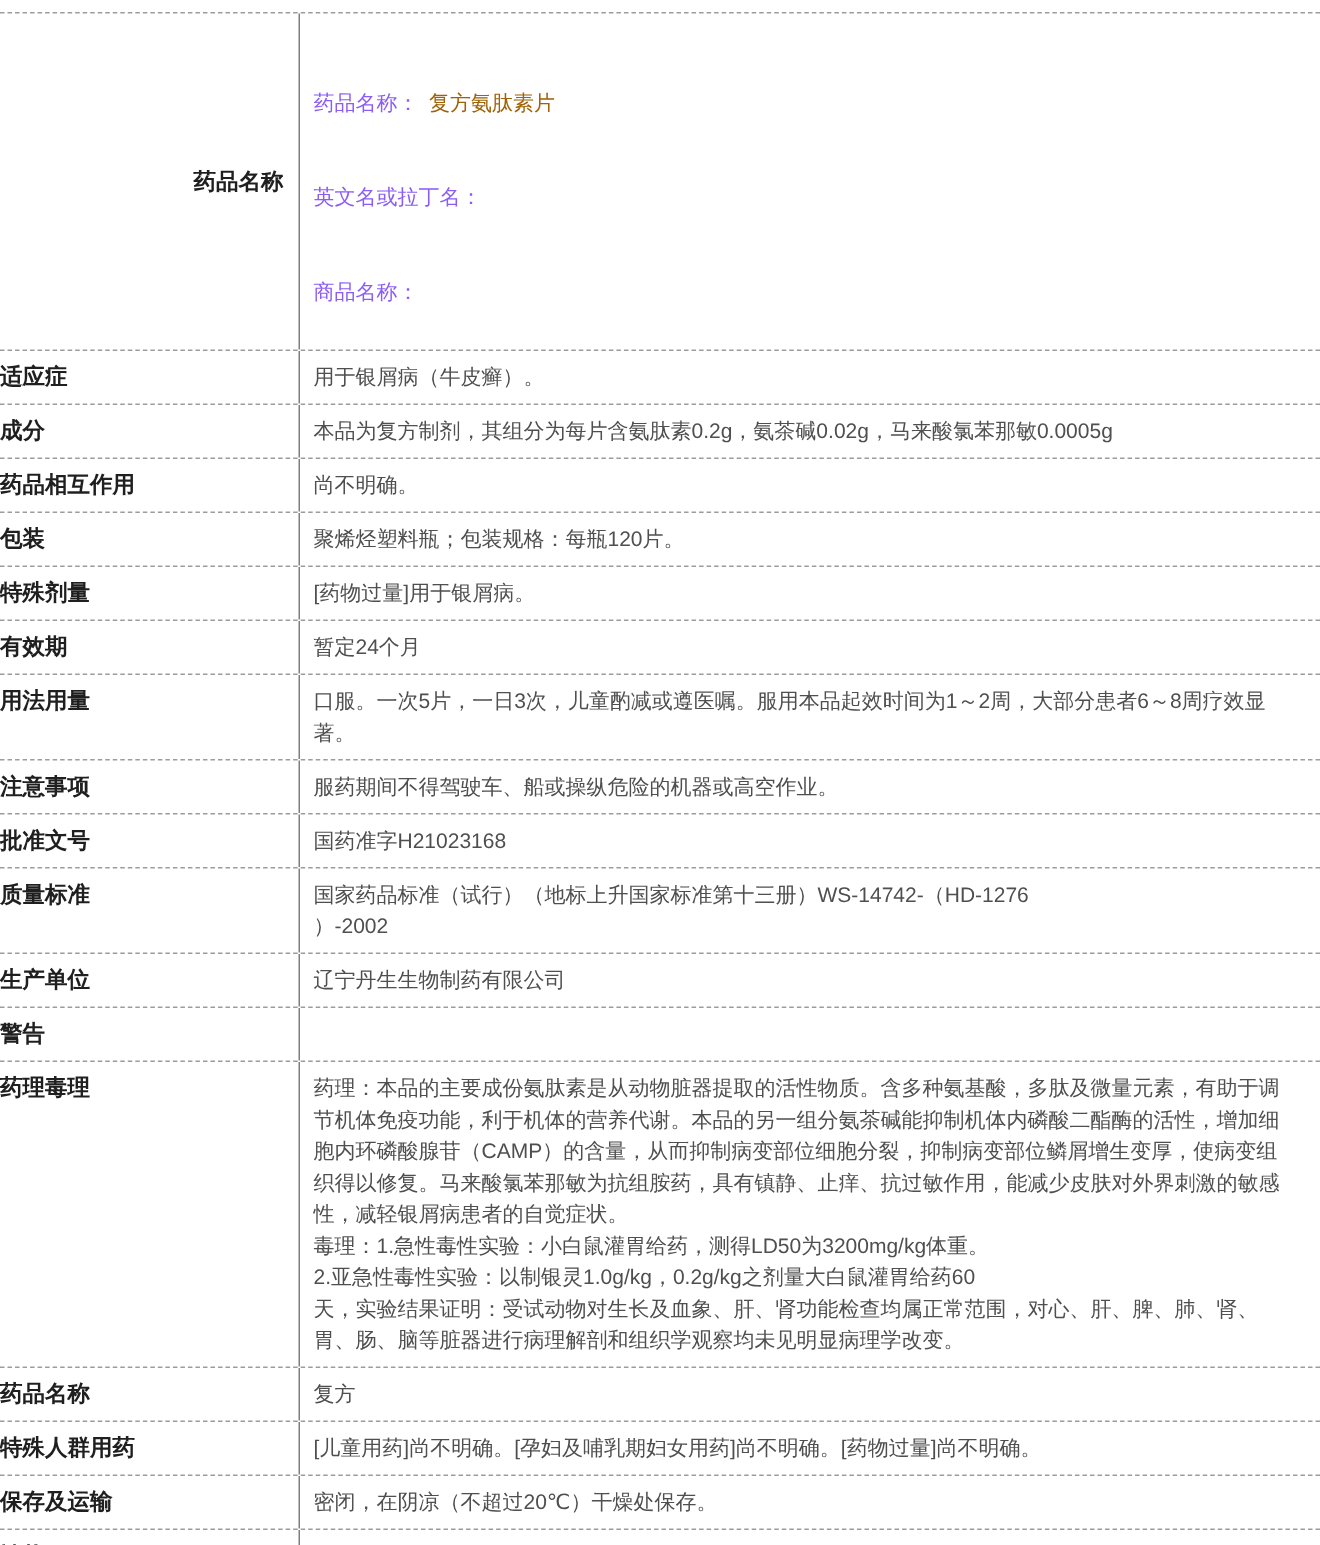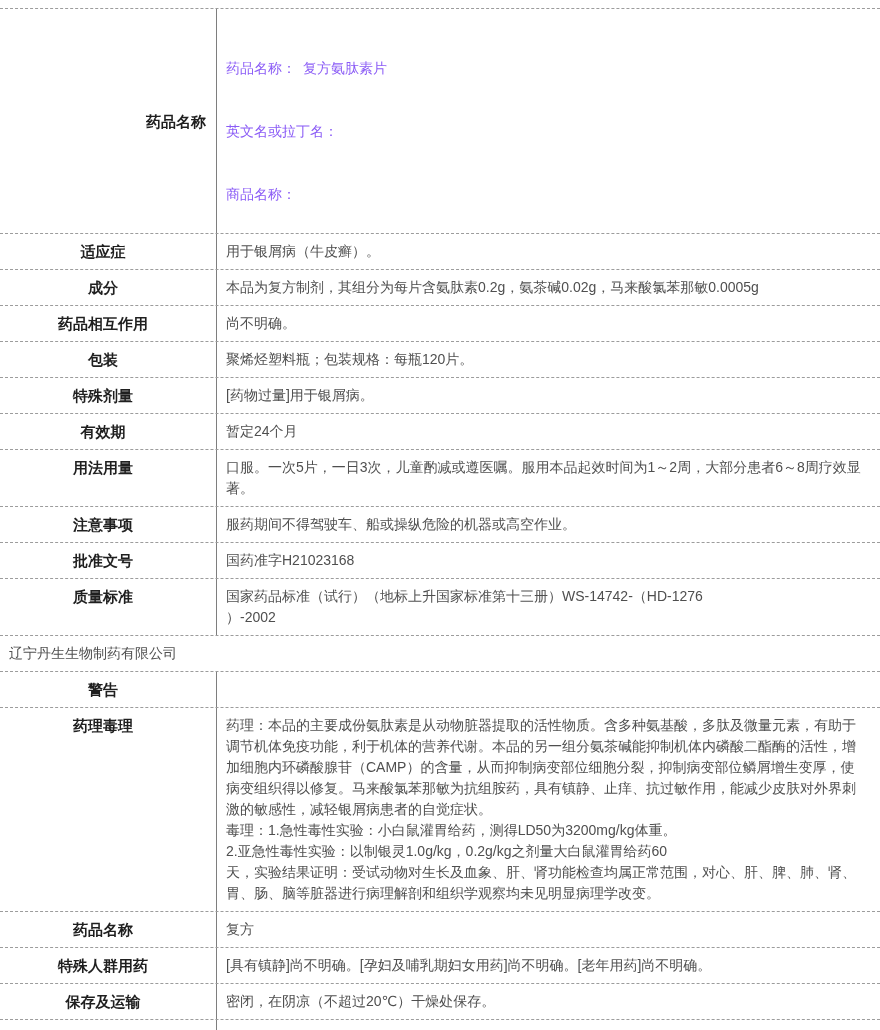--- a/index.html
+++ b/index.html
@@ -16,25 +16,25 @@
     margin-top: 8px;
     border-top: 1px dashed #9c9c9c;
     width: 880px;
   }
   .row {
     display: flex;
     align-items: stretch;
     border-bottom: 1px dashed #9c9c9c;
   }
   .cell-label {
-    width: 217px;
+    width: 200px;
     box-sizing: border-box;
     flex-shrink: 0;
     border-right: 1px solid #7e7e7e;
-    text-align: center;
+    text-align: left;
     padding: 7px 10px 7px 0;
     font-size: 15px;
     font-weight: bold;
     color: #1f1f1f;
     line-height: 21px;
   }
   .cell-label.v-center {
     display: flex;
     align-items: center;
     justify-content: flex-end;
@@ -44,21 +44,21 @@
     box-sizing: border-box;
     padding: 7px 18px 7px 9px;
     font-size: 14px;
     color: #4f4f4f;
     line-height: 21px;
     white-space: pre-line;
     word-break: break-word;
   }
   .name-line { line-height: 21px; }
   .name-line .key { color: #8b5cf6; }
-  .name-line .val { color: #8b5cf6; margin-left: 7px; }
+  .name-line .val { color: #a16207; margin-left: 7px; }
 </style>
 </head>
 <body>
 
 <div class="drug-table">
 
   <div class="row">
     <div class="cell-label v-center">药品名称</div>
     <div class="cell-value">
       <div class="name-line">
@@ -118,20 +118,21 @@
     <div class="cell-value">国药准字H21023168</div>
   </div>
 
   <div class="row">
     <div class="cell-label">质量标准</div>
     <div class="cell-value">国家药品标准（试行）（地标上升国家标准第十三册）WS-14742-（HD-1276
 ）-2002</div>
   </div>
 
   <div class="row">
+    <div class="cell-label">生产单位</div>
     <div class="cell-value">辽宁丹生生物制药有限公司</div>
   </div>
 
   <div class="row">
     <div class="cell-label">警告</div>
     <div class="cell-value"></div>
   </div>
 
   <div class="row">
     <div class="cell-label">药理毒理</div>
@@ -141,21 +142,21 @@
 天，实验结果证明：受试动物对生长及血象、肝、肾功能检查均属正常范围，对心、肝、脾、肺、肾、胃、肠、脑等脏器进行病理解剖和组织学观察均未见明显病理学改变。</div>
   </div>
 
   <div class="row">
     <div class="cell-label">药品名称</div>
     <div class="cell-value">复方</div>
   </div>
 
   <div class="row">
     <div class="cell-label">特殊人群用药</div>
-    <div class="cell-value">[具有镇静]尚不明确。[孕妇及哺乳期妇女用药]尚不明确。[老年用药]尚不明确。</div>
+    <div class="cell-value">[儿童用药]尚不明确。[孕妇及哺乳期妇女用药]尚不明确。[药物过量]尚不明确。</div>
   </div>
 
   <div class="row">
     <div class="cell-label">保存及运输</div>
     <div class="cell-value">密闭，在阴凉（不超过20℃）干燥处保存。</div>
   </div>
 
   <div class="row">
     <div class="cell-label">性状</div>
     <div class="cell-value">本品为薄膜衣片，除去包衣后显黄褐色。</div>

